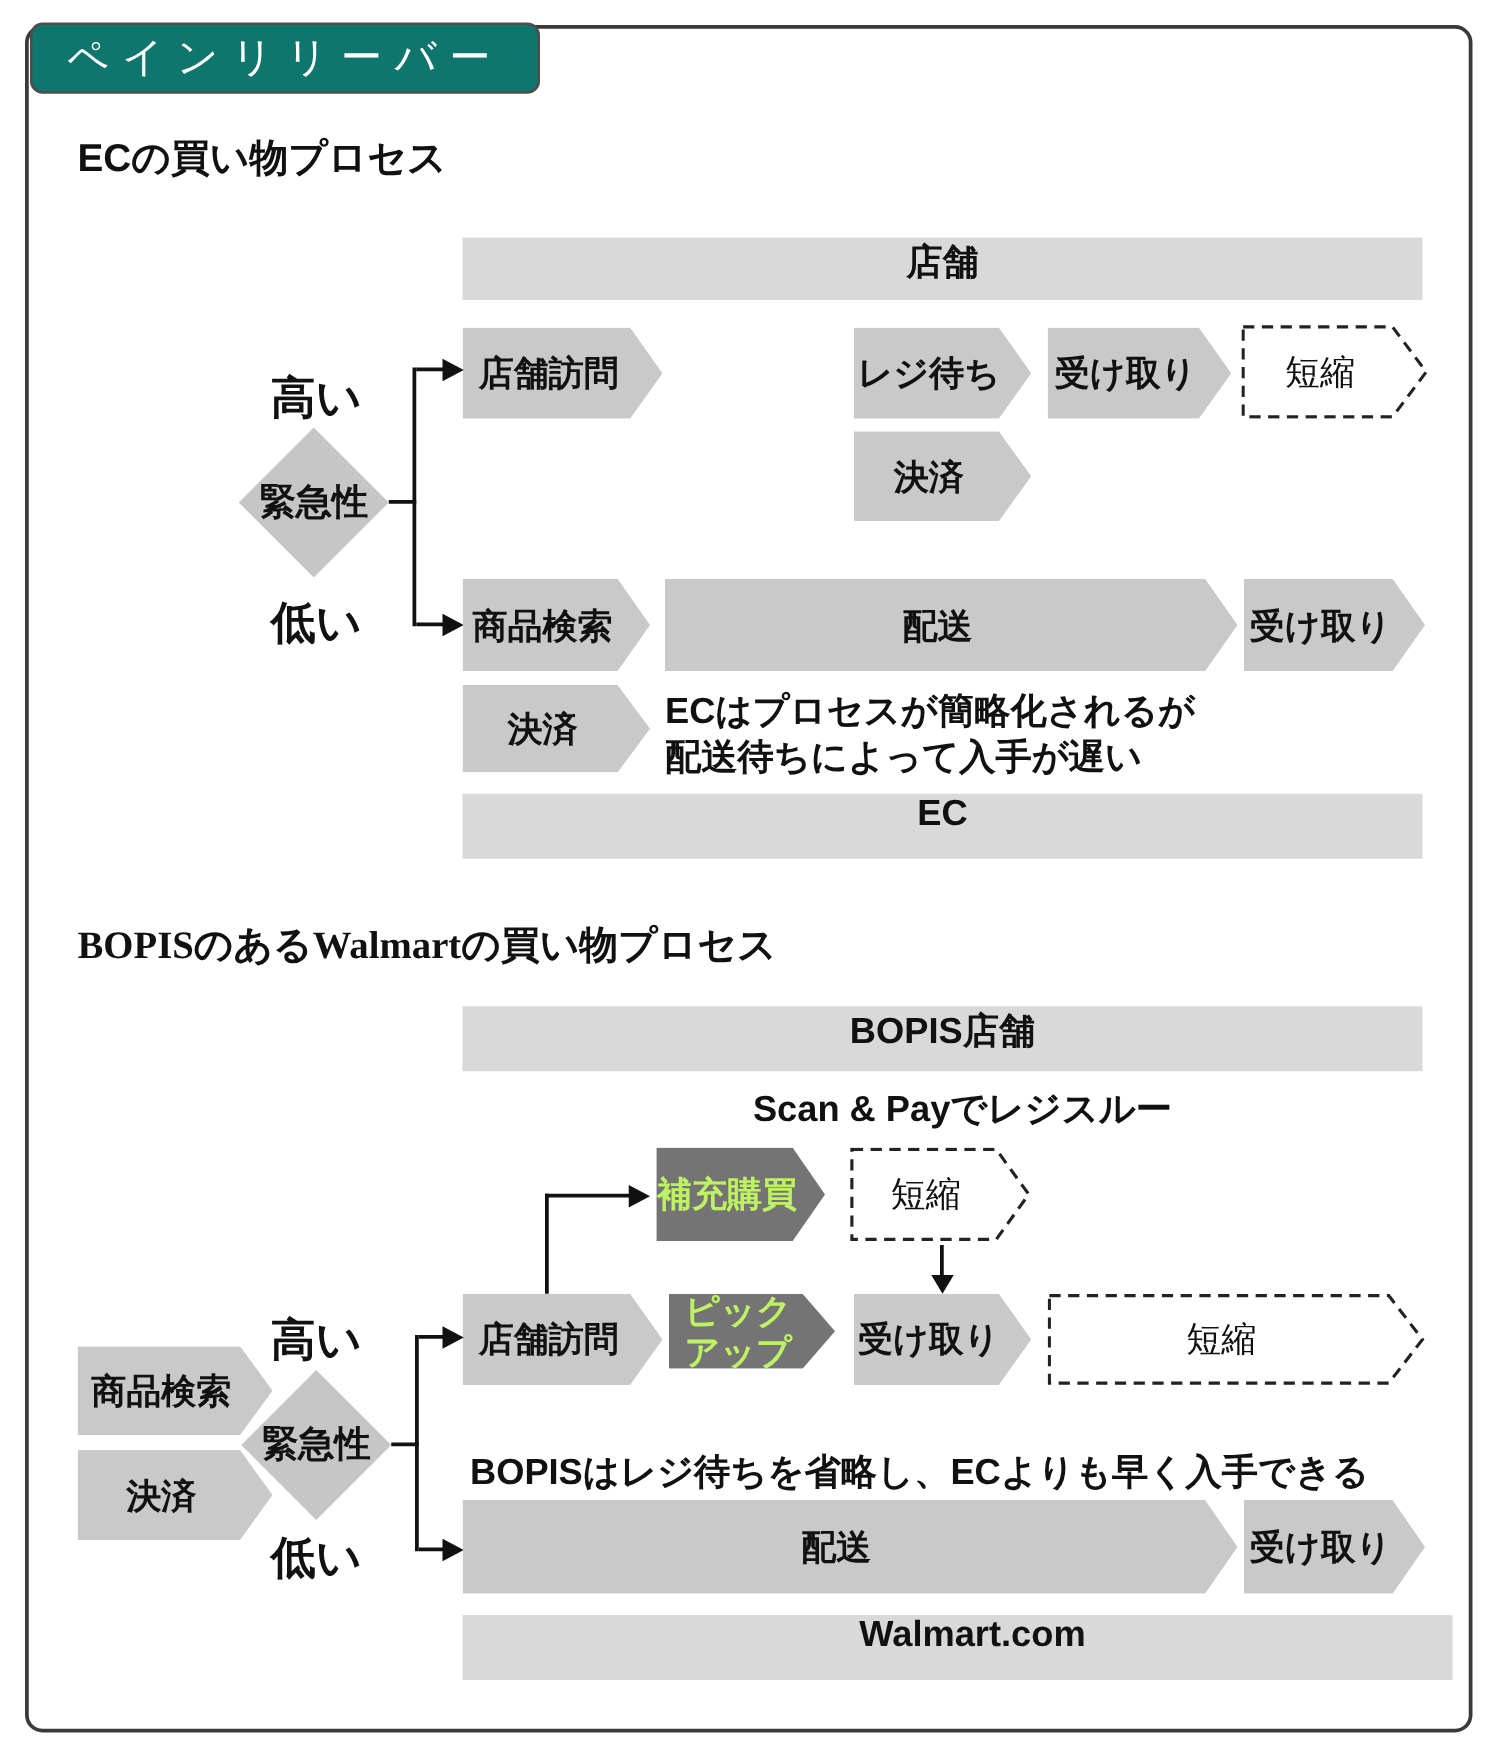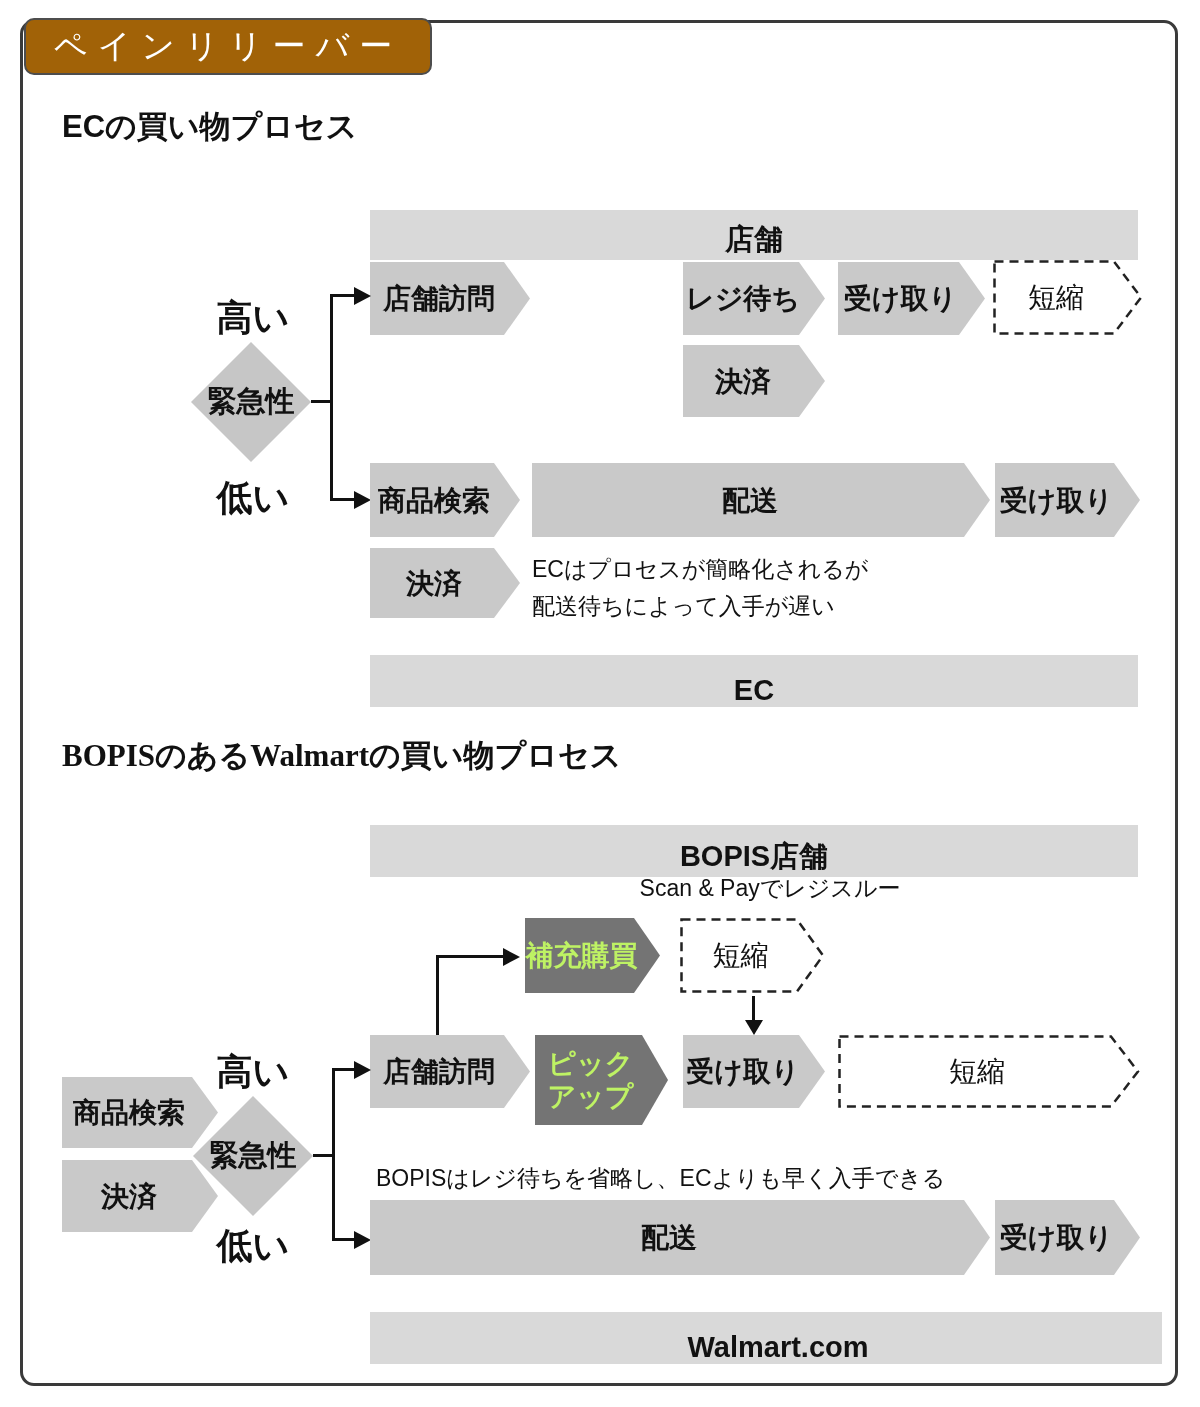--- a/index.html
+++ b/index.html
@@ -7,48 +7,48 @@
     position:relative;width:1200px;height:1407px;background:#ffffff;
     font-family:"Liberation Sans","DejaVu Sans",sans-serif;color:#111;
     overflow:hidden;
   }
   .frame{
     position:absolute;left:20px;top:20px;width:1152px;height:1360px;
     border:3.5px solid #3a3a3a;border-radius:14px;background:#fff;
   }
   .title-tab{
     position:absolute;left:24px;top:18px;width:404px;height:53px;
-    background:#a16207;border-radius:10px;border:2px solid #4d4d4d;
+    background:#0f766e;border-radius:10px;border:2px solid #4d4d4d;
     display:flex;align-items:center;justify-content:center;
     font-family:"DejaVu Serif","Liberation Serif",serif;
     color:#ffffff;font-size:33px;letter-spacing:10px;font-weight:500;
   }
   .heading{position:absolute;font-size:31px;font-weight:bold;white-space:nowrap;}
   .bar{
     position:absolute;background:#d9d9d9;
-    display:flex;align-items:flex-end;justify-content:center;
-    font-size:29px;font-weight:bold;margin-top:20px;
+    display:flex;align-items:flex-start;justify-content:center;
+    font-size:29px;font-weight:bold;
   }
   .chev{
     position:absolute;background:#c9c9c9;
     clip-path:polygon(0 0,calc(100% - 26px) 0,100% 50%,calc(100% - 26px) 100%,0 100%);
     display:flex;align-items:center;justify-content:center;
     font-size:28px;font-weight:bold;padding-right:22px;box-sizing:border-box;
     text-align:center;line-height:33px;
   }
   .chev.dark{background:#747474;color:#bef264;}
   .chev.col{flex-direction:column;}
   .diamond{
     position:absolute;background:#c6c6c6;
     clip-path:polygon(50% 0,100% 50%,50% 100%,0 50%);
     display:flex;align-items:center;justify-content:center;
     font-size:29px;font-weight:bold;
   }
   .lbl{position:absolute;font-size:36px;font-weight:bold;text-align:center;white-space:nowrap;}
-  .note{position:absolute;font-size:23px;font-weight:normal;line-height:37px;white-space:nowrap;}
+  .note{position:absolute;font-size:29px;font-weight:bold;line-height:37px;white-space:nowrap;}
   .shaft{position:absolute;background:#111;}
   .ahead-r{position:absolute;width:0;height:0;
     border-left:17px solid #111;border-top:9px solid transparent;border-bottom:9px solid transparent;}
   .ahead-d{position:absolute;width:0;height:0;
     border-top:15px solid #111;border-left:9px solid transparent;border-right:9px solid transparent;}
   .dashed-chev{position:absolute;}
   .dashed-chev svg{position:absolute;left:0;top:0;}
   .dashed-chev .dlabel{
     position:absolute;inset:0;display:flex;align-items:center;justify-content:center;
     font-size:28px;font-weight:normal;padding-right:24px;box-sizing:border-box;
@@ -149,21 +149,21 @@
   <div class="shaft" style="left:436px;top:955px;width:3px;height:80px;"></div>
   <div class="shaft" style="left:436px;top:955px;width:70px;height:3px;"></div>
   <div class="ahead-r" style="left:503px;top:948px;"></div>
 
   <div class="shaft" style="left:752px;top:996px;width:3px;height:26px;"></div>
   <div class="ahead-d" style="left:745px;top:1020px;"></div>
 
   <div class="chev" style="left:370px;top:1035px;width:160px;height:73px;">
     <span>店舗訪問</span>
   </div>
-  <div class="chev dark col" style="left:535px;top:1035px;width:133px;height:90px;">
+  <div class="chev dark col" style="left:535px;top:1035px;width:133px;height:60px;">
     <span>ピック</span>
     <span>アップ</span>
   </div>
   <div class="chev" style="left:683px;top:1035px;width:142px;height:73px;">
     <span>受け取り</span>
   </div>
   <div class="dashed-chev" style="left:838px;top:1035px;width:302px;height:73px;">
     <svg width="302" height="73">
       <polygon points="1.5,1.5 273,1.5 300,36.5 273,71.5 1.5,71.5" fill="#ffffff" stroke="#222" stroke-width="2.5" stroke-dasharray="9 6"></polygon>
     </svg>

